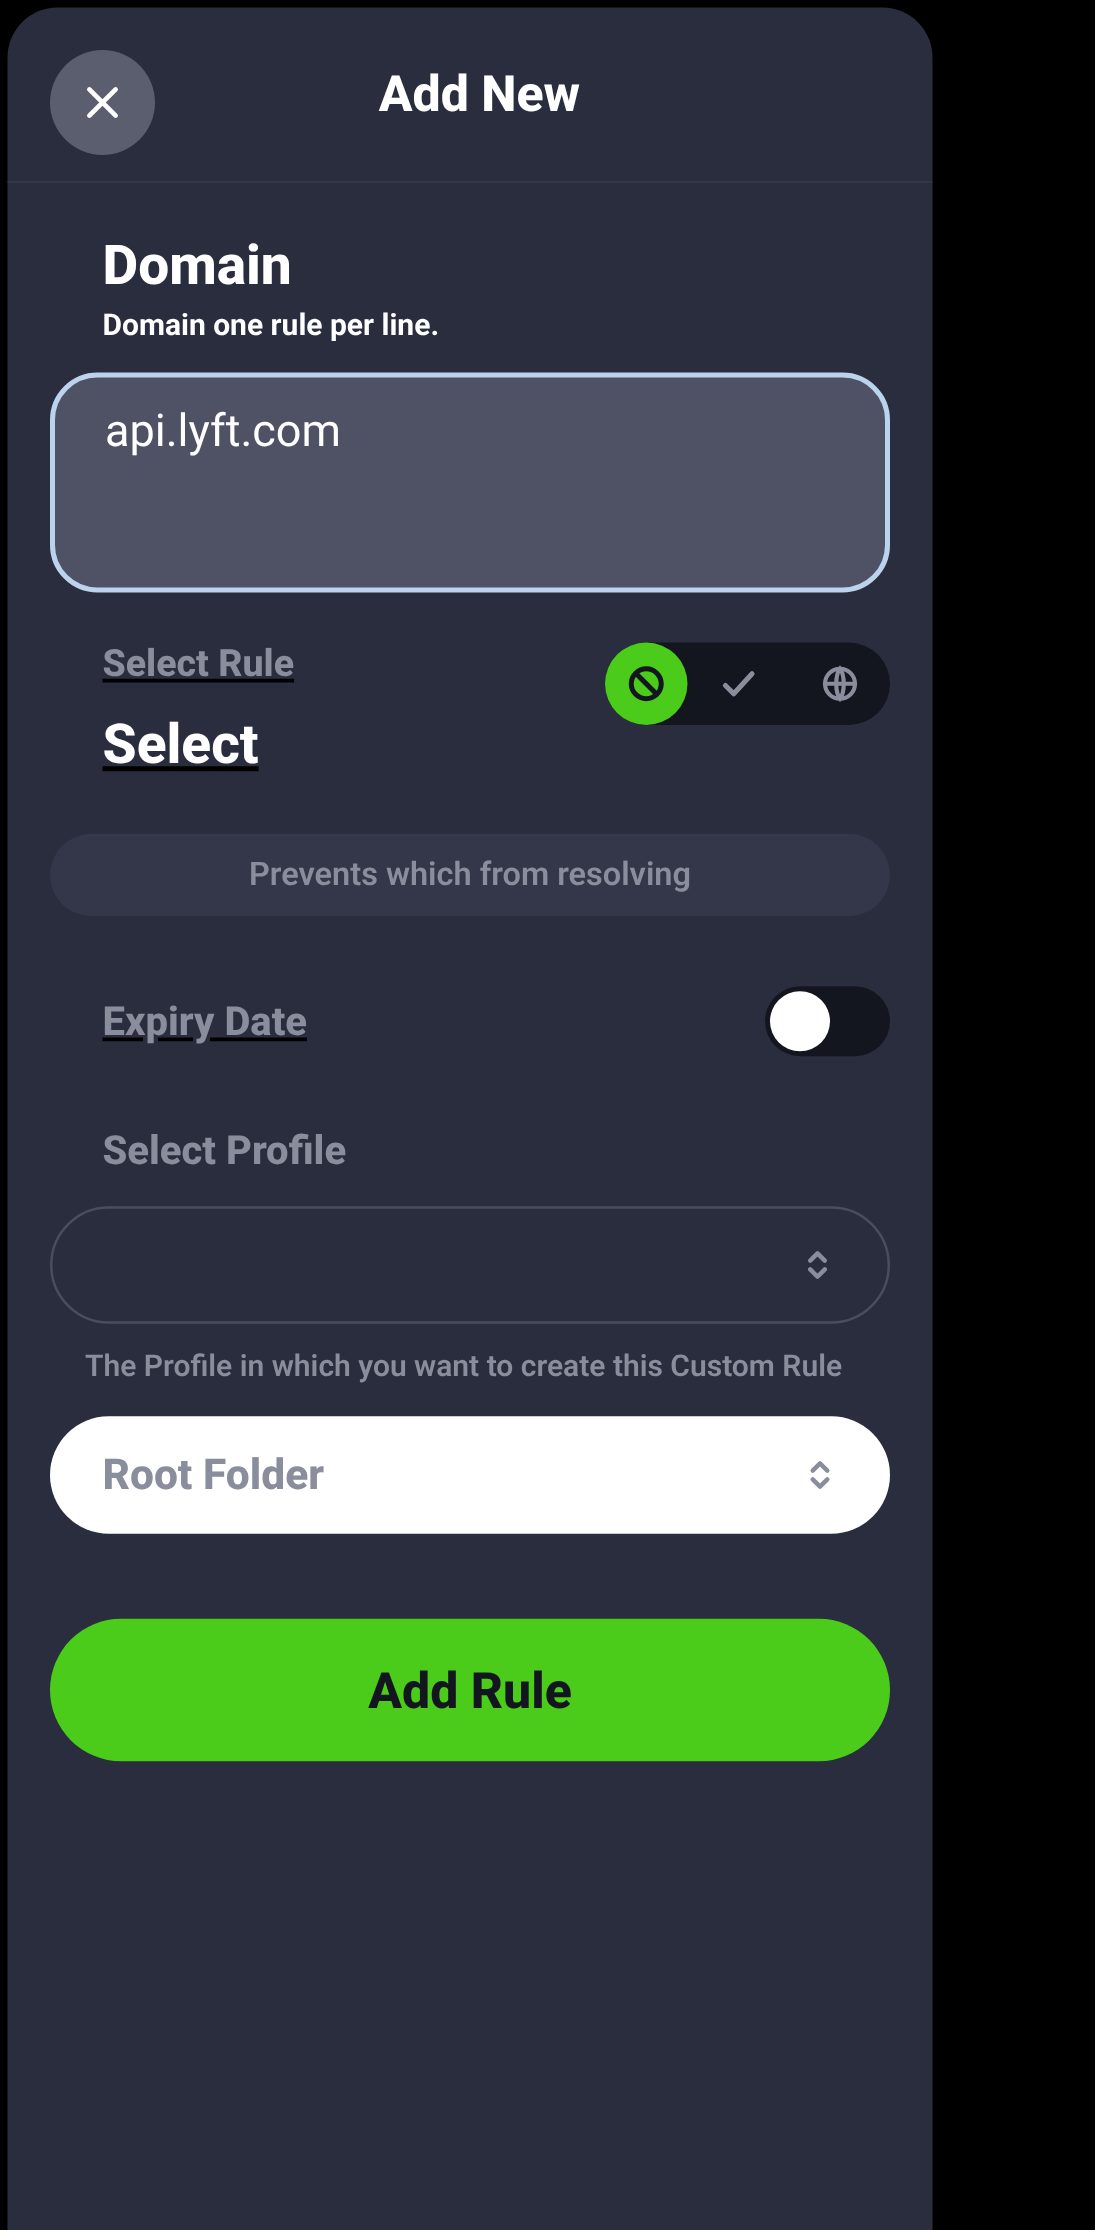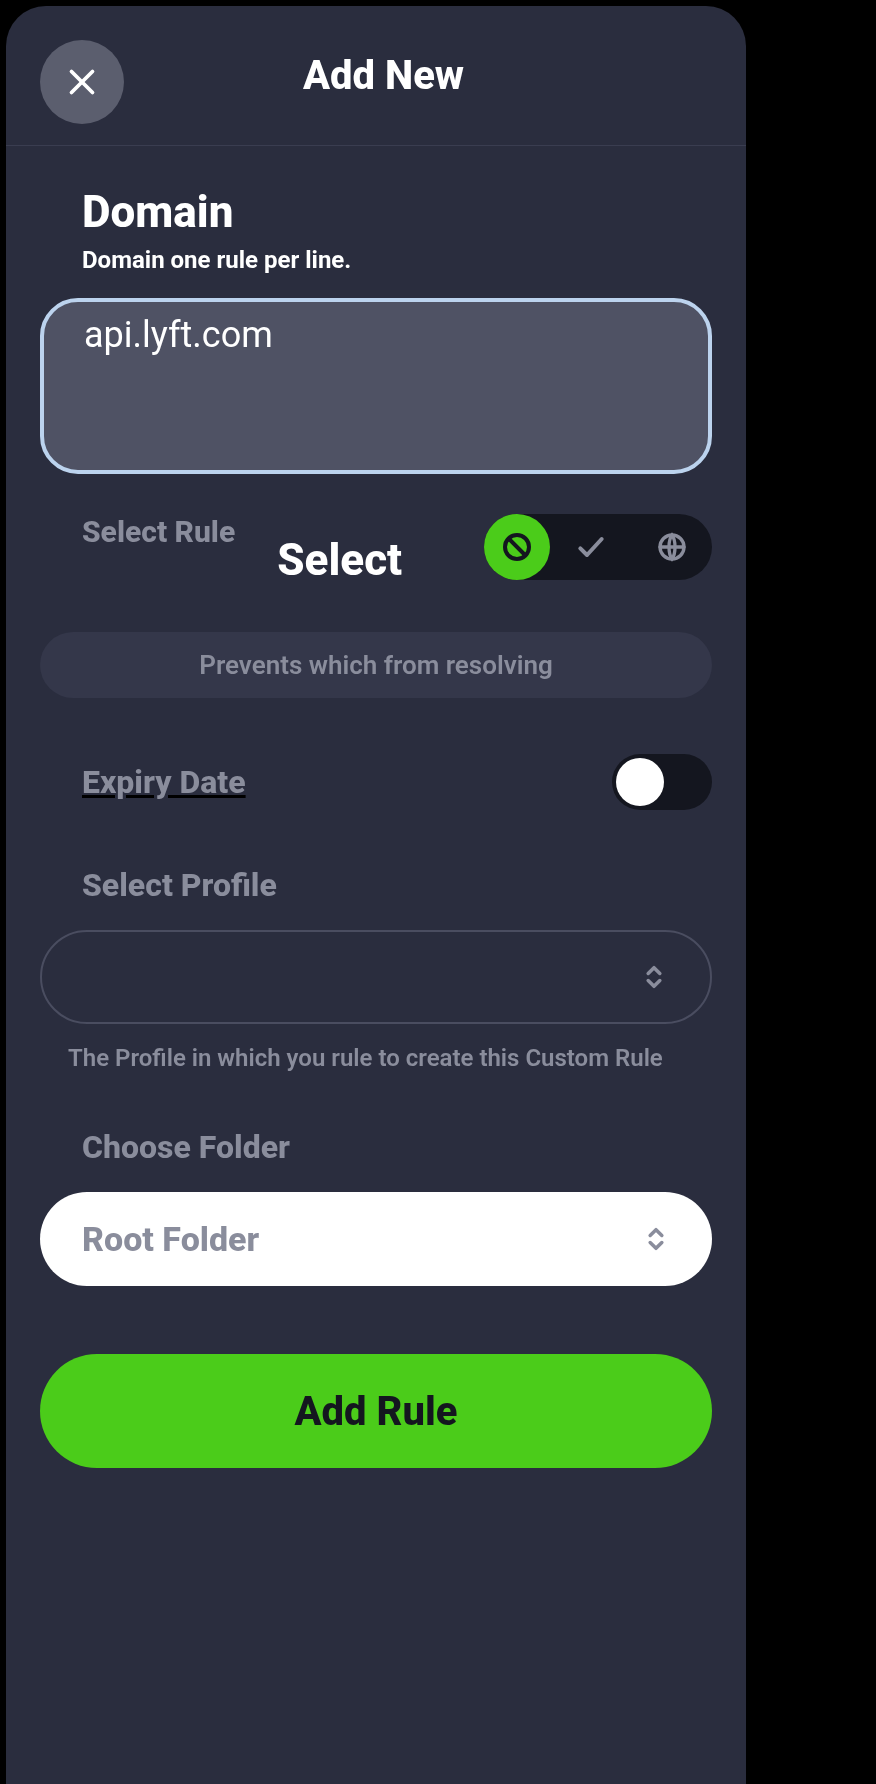--- a/index.html
+++ b/index.html
@@ -68,34 +68,34 @@
     font-weight: 700;
     margin-left: 42px;
     margin-bottom: 24px;
   }
   .domain-input {
     border: 4px solid #bcd3ee;
     background: #4f5264;
     border-radius: 38px;
     width: 100%;
     height: 176px;
-    padding: 12px 40px;
+    padding: 22px 40px;
     color: #fff;
     font-size: 36px;
     font-family: inherit;
     resize: none;
     outline: none;
   }
   .select-rule-row {
     display: flex;
     align-items: flex-start;
     justify-content: space-between;
     margin-top: 40px;
   }
-  .select-rule-left { display: flex; flex-direction: row; }
+  .select-rule-left { display: flex; flex-direction: column; text-decoration: underline; }
   .muted-label {
     color: #8a8d9c;
     font-size: 30px;
     font-weight: 800;
     margin-left: 42px;
   }
   .rule-value {
     color: #fff;
     font-size: 44px;
     font-weight: 800;
@@ -271,23 +271,22 @@
     </div>
 
     <div class="section-heading">Select Profile</div>
     <div class="select outline">
       <span class="select-text"></span>
       <svg viewBox="0 0 24 24" fill="none" stroke="#8a8d9c" stroke-width="3" stroke-linecap="round" stroke-linejoin="round">
         <polyline points="7,9 12,4 17,9"></polyline>
         <polyline points="7,15 12,20 17,15"></polyline>
       </svg>
     </div>
-    <div class="helper-text">The Profile in which you rule to create this Custom Rule</div>
-
-    <div class="section-heading">Choose Folder</div>
+    <div class="helper-text">The Profile in which you want to create this Custom Rule</div>
+
     <div class="select filled">
       <span class="select-text">Root Folder</span>
       <svg viewBox="0 0 24 24" fill="none" stroke="#8a8d9c" stroke-width="3" stroke-linecap="round" stroke-linejoin="round">
         <polyline points="7,9 12,4 17,9"></polyline>
         <polyline points="7,15 12,20 17,15"></polyline>
       </svg>
     </div>
 
     <div class="add-btn">Add Rule</div>
 

